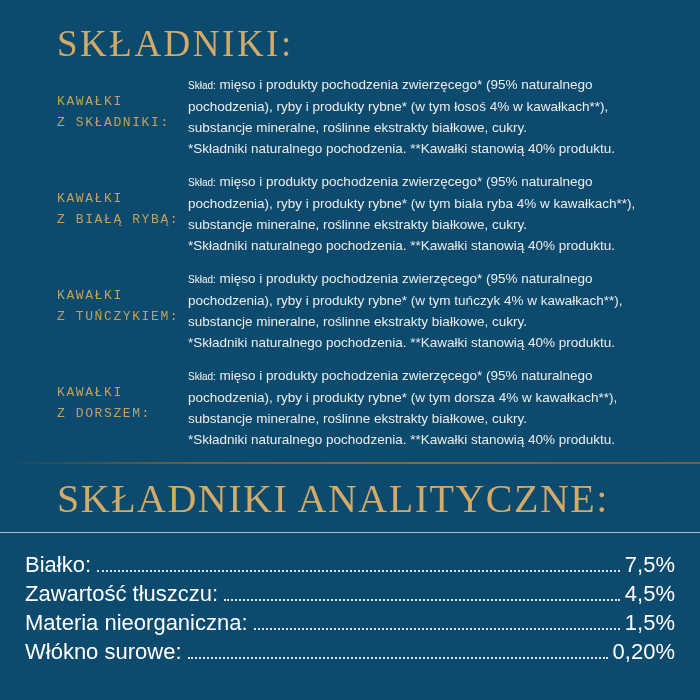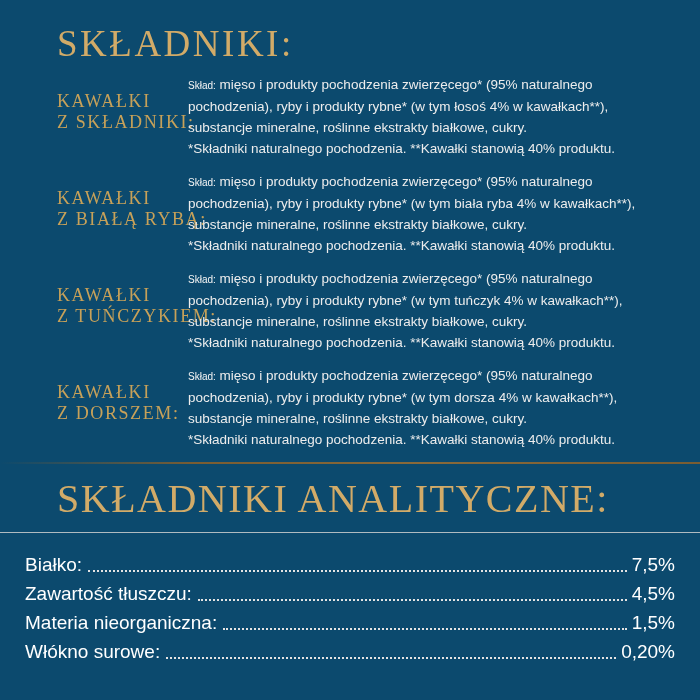--- a/index.html
+++ b/index.html
@@ -26,23 +26,23 @@
   
   .sections { margin-top: 12px; }
   .section {
     display: flex;
     margin: 0 0 12px 57px;
   }
   .variant-label {
     width: 131px;
     flex: 0 0 131px;
     padding-top: 17px;
-    font-family: Liberation Serif, serif;
+    font-family: Liberation Mono, monospace;
     color: #c7a159;
-    font-size: 18px;
+    font-size: 13px;
     letter-spacing: 1.6px;
     line-height: 21px;
   }
   .variant-label span { display: block; white-space: nowrap; }
   .section-text {
     width: 487px;
     color: #ededed;
     font-size: 13.5px;
     line-height: 21px;
   }
@@ -65,21 +65,21 @@
     opacity: 0.85;
   }
 
   
   .analytics { margin: 15px 25px 0 25px; }
   .a-row {
     display: flex;
     align-items: flex-end;
     height: 29px;
     color: #ffffff;
-    font-size: 19px;
+    font-size: 22px;
     line-height: 24px;
   }
   .a-label { white-space: nowrap; }
   .a-leader {
     flex: 1;
     border-bottom: 2px dotted #e3e3e3;
     margin: 0 5px 5px 6px;
     min-width: 20px;
   }
   .a-value { white-space: nowrap; text-align: right; }

